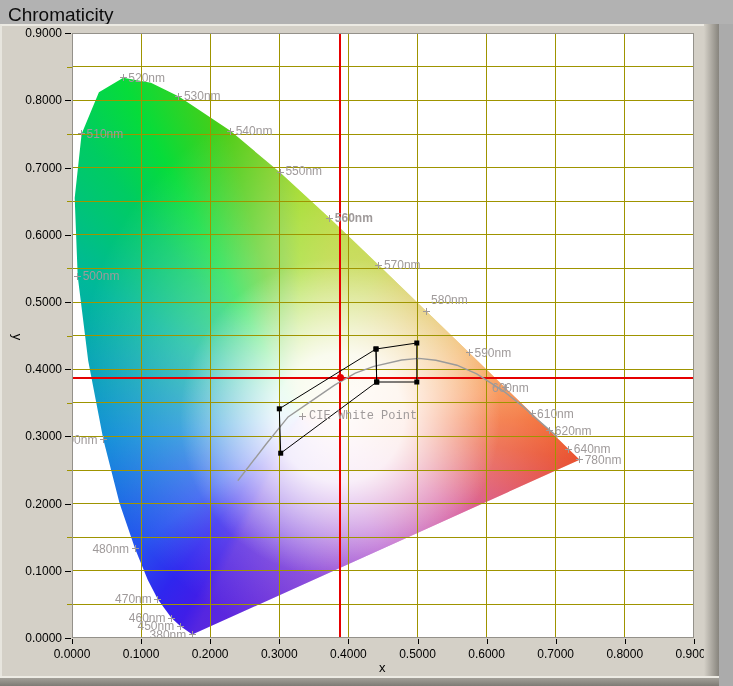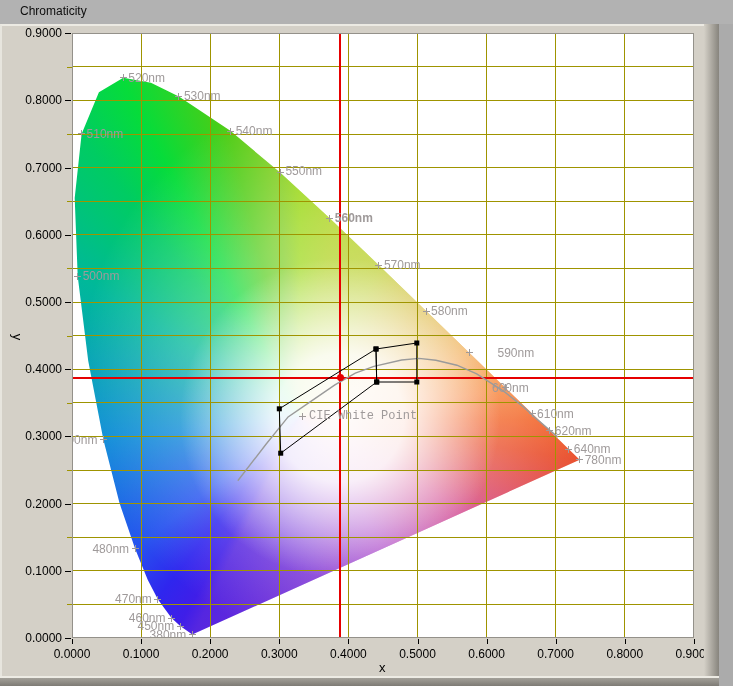--- a/index.html
+++ b/index.html
@@ -1,19 +1,19 @@
 <!DOCTYPE html>
 <html><head>
 <meta charset="utf-8">
 <style>
   html,body{margin:0;padding:0;background:#ffffff;}
   .window{position:relative;width:733px;height:686px;background:#d4d0c7;overflow:hidden;
           font-family:"Liberation Sans",sans-serif;}
   .titlebar{position:absolute;left:0;top:0;width:733px;height:24px;background:#b2b2b2;}
-  .titlebar .title{position:absolute;left:8px;top:4px;font-size:12px;color:#0d0d0d;margin-left:12px;}
+  .titlebar .title{position:absolute;left:8px;top:4px;font-size:19px;color:#0d0d0d;}
   .panel{position:absolute;left:0;top:24px;width:733px;height:662px;background:#d4d0c7;
          border-top:2px solid #eceae3;border-left:2px solid #e7e5de;box-sizing:border-box;}
   .edge-right-grad{position:absolute;top:24px;left:704px;width:15px;height:662px;
          background:linear-gradient(to right,#d4d0c7,#87847d);}
   .edge-right-flat{position:absolute;top:24px;left:719px;width:14px;height:662px;background:#ababab;}
   .edge-bottom-light{position:absolute;left:0;top:676px;width:719px;height:2px;background:#edebe4;}
   .edge-bottom-grad{position:absolute;left:0;top:678px;width:719px;height:8px;
          background:linear-gradient(#a3a099,#7e7b75);}
 
   .plot{position:absolute;left:72px;top:33px;width:622px;height:605px;background:#ffffff;overflow:hidden;}
@@ -111,23 +111,23 @@
       <div class="wl" style="top: 93.9px; left: 14.6px;">510nm</div>
       <div class="plus" style="left: 155.2px; top: 94.6px;"></div>
       <div class="wl" style="top: 91.1px; left: 163.7px;">540nm</div>
       <div class="plus" style="left: 204.9px; top: 136.3px;"></div>
       <div class="wl" style="top: 131px; left: 213.4px;">550nm</div>
       <div class="plus" style="left: 254.3px; top: 181.8px;"></div>
       <div class="wl" style="top: 178.3px; left: 262.8px; font-weight: bold;">560nm</div>
       <div class="plus" style="left: 303.4px; top: 228.7px;"></div>
       <div class="wl" style="top: 225.2px; left: 311.9px;">570nm</div>
       <div class="plus" style="left: 350.6px; top: 274.5px;"></div>
-      <div class="wl" style="top: 271px; left: 359.1px;">580nm</div>
+      <div class="wl" style="top: 260px; left: 359.1px;">580nm</div>
       <div class="plus" style="left: 394px; top: 316.4px;"></div>
-      <div class="wl" style="top: 312.9px; left: 402.5px; margin-left: 23px;">590nm</div>
+      <div class="wl" style="top: 312.9px; left: 402.5px;">590nm</div>
       <div class="plus" style="left: 429.8px; top: 351.2px;"></div>
       <div class="wl" style="top: 347.7px; left: 420px;">600nm</div>
       <div class="plus" style="left: 456.6px; top: 377.1px;"></div>
       <div class="wl" style="top: 373.6px; left: 465.1px;">610nm</div>
       <div class="plus" style="left: 474.3px; top: 394.3px;"></div>
       <div class="wl" style="top: 390.8px; left: 482.8px;">620nm</div>
       <div class="plus" style="left: 493.3px; top: 412.7px;"></div>
       <div class="wl" style="top: 409.2px; left: 501.8px;">640nm</div>
       <div class="plus" style="left: 504.2px; top: 423.2px;"></div>
       <div class="wl" style="top: 419.7px; left: 512.7px;">780nm</div>

